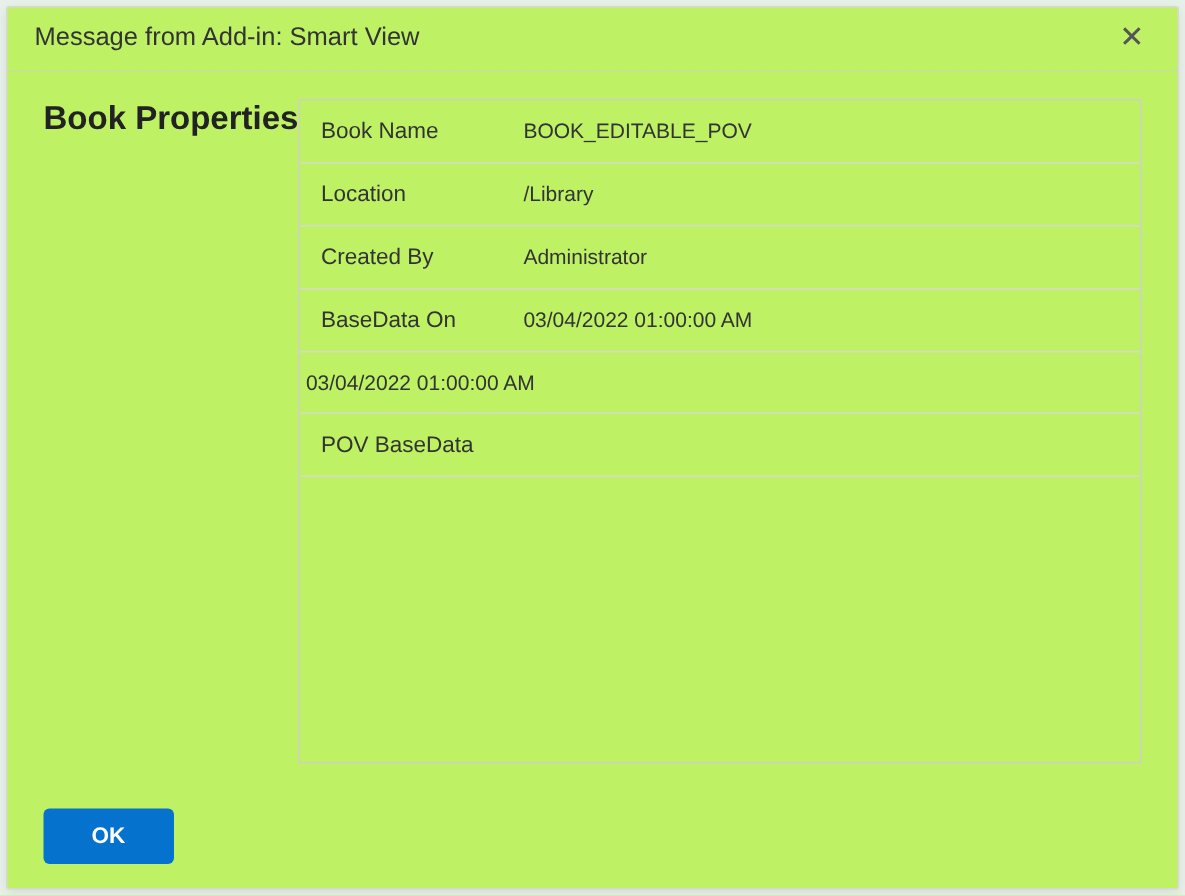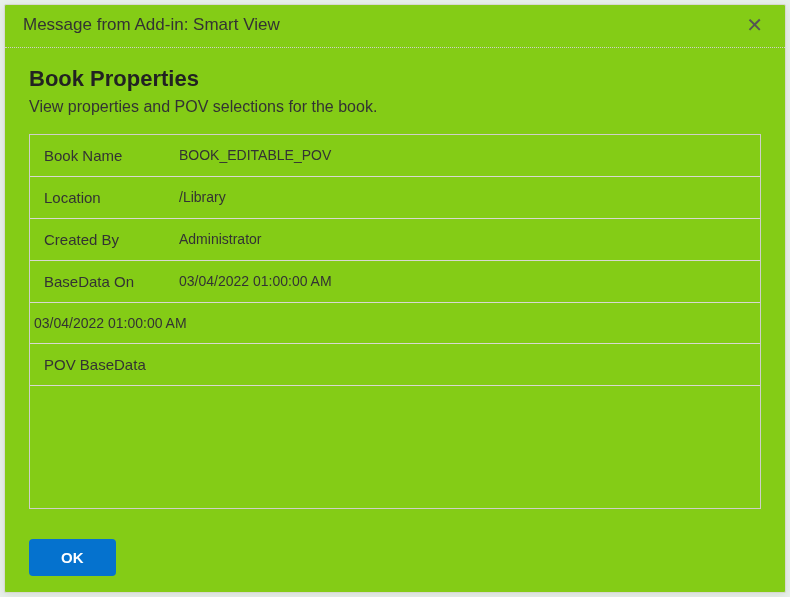--- a/index.html
+++ b/index.html
@@ -8,21 +8,21 @@
       padding: 0;
     }
     body {
       font-family: "Segoe UI", Arial, sans-serif;
       background: #e8f0ea;
       width: 790px;
       height: 597px;
       padding: 4px;
     }
     .dialog {
-      background: #84cc16;
+      background: #bef264;
       width: 100%;
       height: 100%;
       border: 1px solid #d8d8d0;
       border-radius: 2px;
       box-shadow: 0 2px 8px rgba(0,0,0,0.08);
       display: flex;
       flex-direction: column;
     }
     .titlebar {
       display: flex;
@@ -42,21 +42,21 @@
       cursor: pointer;
       background: none;
       border: none;
       padding: 0 4px;
       line-height: 1;
     }
     .content {
       padding: 18px 24px 16px 24px;
       flex: 1;
       display: flex;
-      flex-direction: column;
+      flex-direction: row;
     }
     .heading {
       font-size: 22px;
       font-weight: 700;
       color: #222;
       margin-bottom: 6px;
     }
     .subheading {
       font-size: 16px;
       color: #333;
@@ -112,21 +112,20 @@
 <div class="dialog">
   <div class="titlebar">
     <span class="titlebar-text">Message from Add-in: Smart View</span>
     <button class="close-btn">
       <span>✕</span>
     </button>
   </div>
 
   <div class="content">
     <h1 class="heading">Book Properties</h1>
-    <div class="subheading">View properties and POV selections for the book.</div>
 
     <div class="prop-table">
       <div class="prop-row">
         <div class="prop-label">Book Name</div>
         <div class="prop-value">BOOK_EDITABLE_POV</div>
       </div>
       <div class="prop-row">
         <div class="prop-label">Location</div>
         <div class="prop-value">/Library</div>
       </div>

